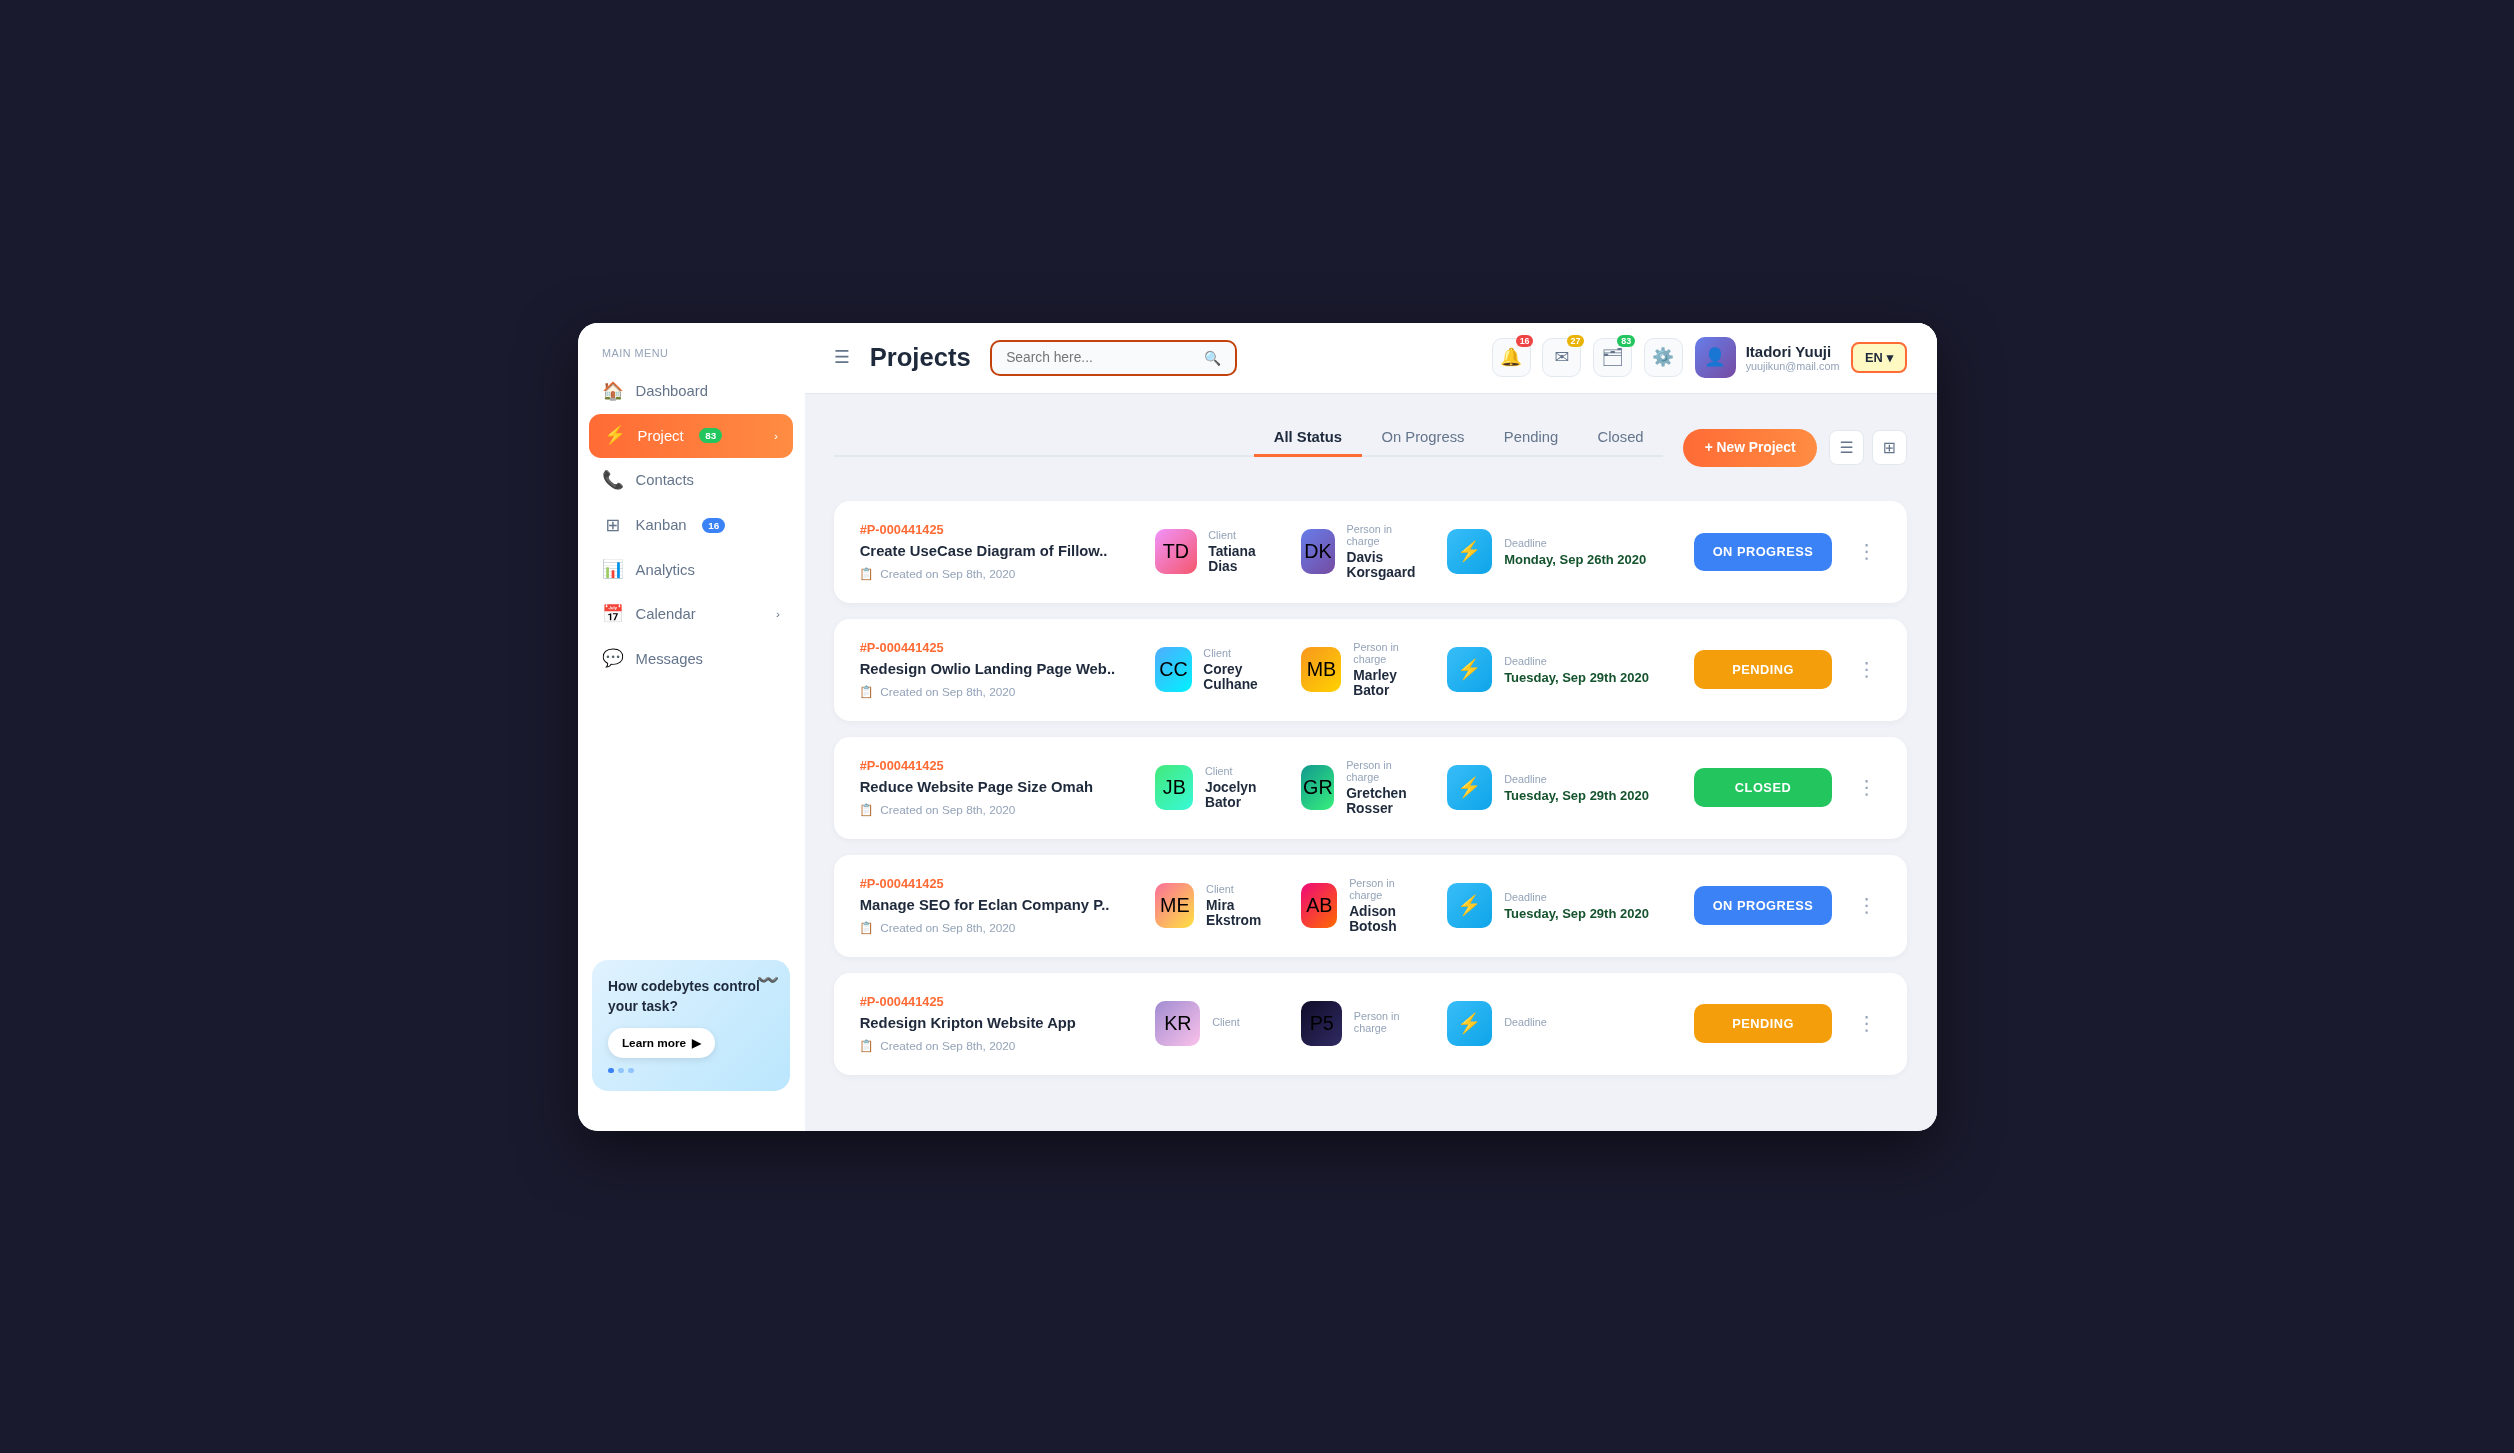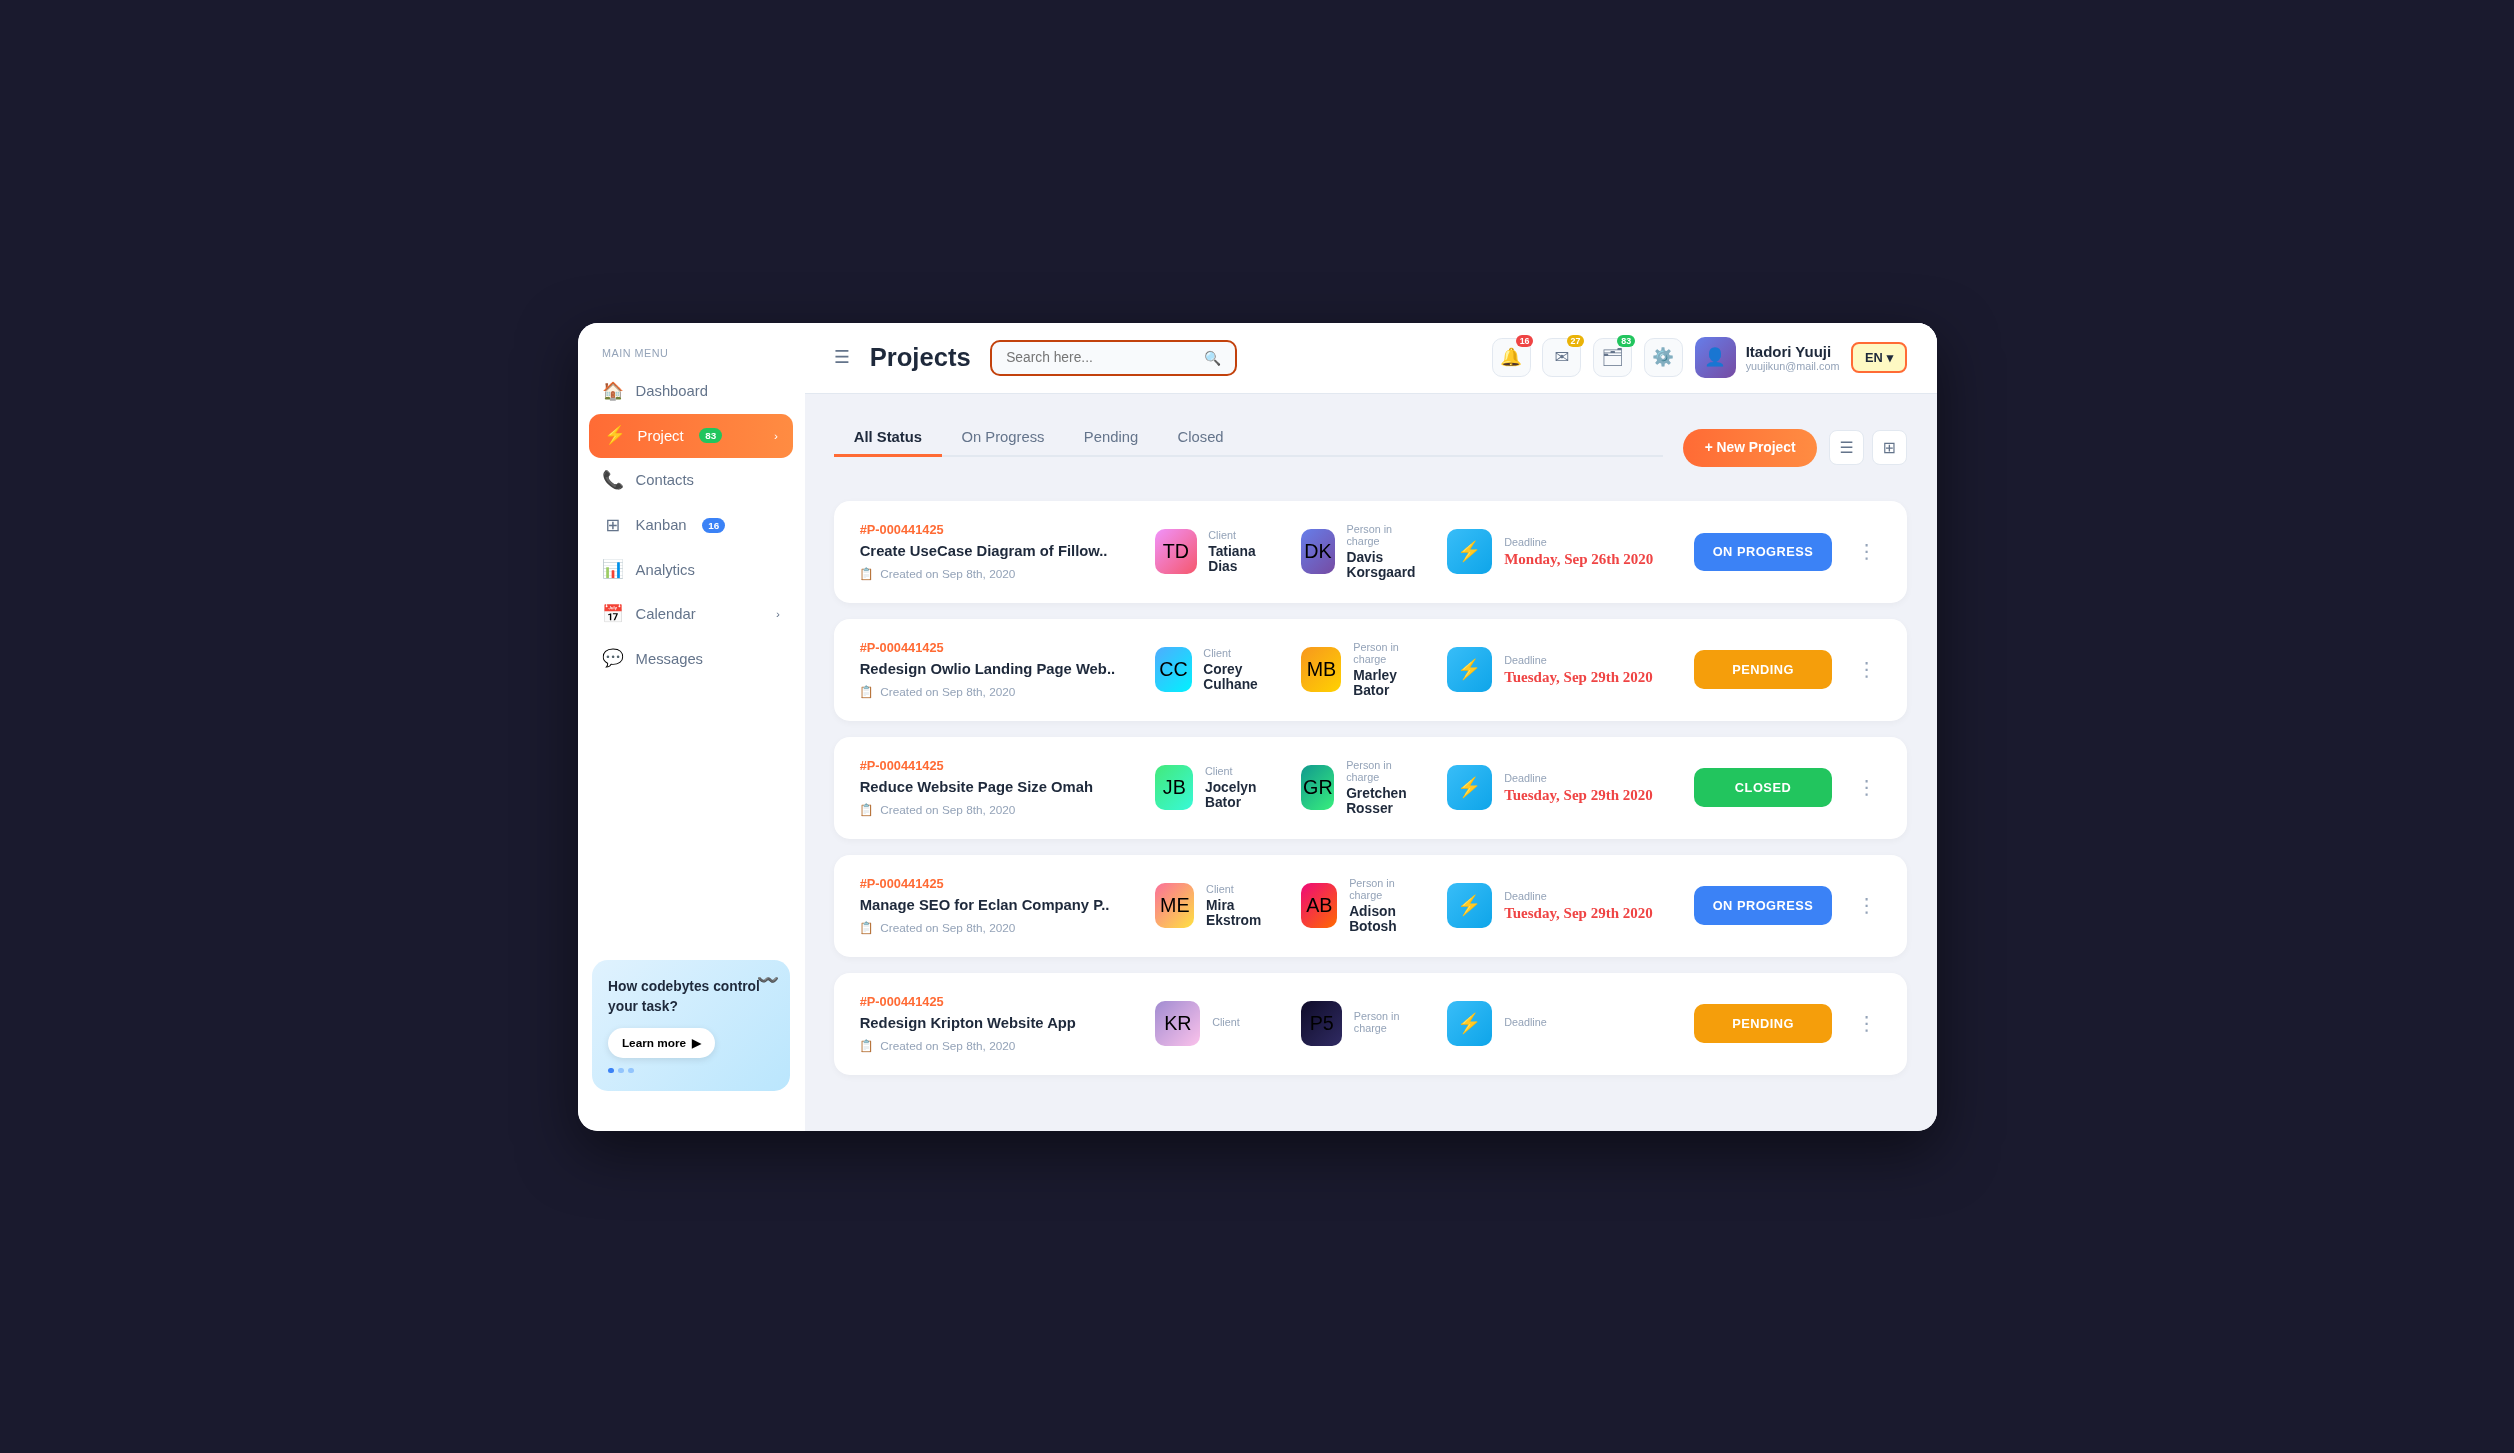--- a/index.html
+++ b/index.html
@@ -68,21 +68,21 @@
     .project-id { color: #ff6b35; font-size: 12.8px; font-weight: 600; margin-bottom: 5.9px; }
     .project-name { font-size: 14.8px; font-weight: 700; color: #1e293b; margin-bottom: 7.9px; }
     .project-created { font-size: 11.8px; color: #94a3b8; display: flex; align-items: center; gap: 5.9px; }
     .person-section { flex: 1; display: flex; align-items: center; gap: 11.8px; }
     .person-avatar { width: 45px; height: 45px; border-radius: 9.9px; object-fit: cover; overflow: hidden; background: #e2e8f0; display: flex; align-items: center; justify-content: center; font-size: 19.7px; }
     .person-label { font-size: 10.8px; color: #94a3b8; margin-bottom: 3px; }
     .person-name { font-size: 13.8px; font-weight: 600; color: #1e293b; }
     .deadline-section { flex: 0 0 227px; display: flex; align-items: center; gap: 11.8px; }
     .deadline-icon { width: 45px; height: 45px; border-radius: 9.9px; background: linear-gradient(135deg, #38bdf8, #0ea5e9); display: flex; align-items: center; justify-content: center; color: white; font-size: 19.7px; font-weight: 900; }
     .deadline-label { font-size: 10.8px; color: #94a3b8; margin-bottom: 3px; }
-    .deadline-date { font-size: 15px; font-weight: 600; color: #ef4444; font-family: Liberation Serif, serif; }
+    .deadline-date { font-size: 13px; font-weight: 600; color: #14532d; }
     .status-btn { width: 138px; border-radius: 9.9px; padding: 11.8px 9.9px; font-size: 12.8px; font-weight: 800; text-align: center; letter-spacing: 0.5px; border: none; cursor: pointer; }
     .status-btn.on-progress { background: #3b82f6; color: white; }
     .status-btn.pending { background: #f59e0b; color: white; }
     .status-btn.closed { background: #22c55e; color: white; }
     .more-btn { width: 29.6px; height: 29.6px; display: flex; align-items: center; justify-content: center; cursor: pointer; color: #94a3b8; font-size: 19.7px; }
   </style>
 </head>
 <body>
 
 <div class="app-container">
@@ -173,21 +173,21 @@
         <button class="lang-btn">
           <span>EN</span>
           <span>▾</span>
         </button>
       </div>
     </div>
 
     <div class="content">
 
       <div style="display:flex; align-items:center; margin-bottom:23.6px;">
-        <div class="tabs-bar" style="flex:1; border-bottom: 2px solid #e2e8f0;">
+        <div class="tabs-bar" style="flex:1; border-bottom: 2px solid #e2e8f0; justify-content: flex-end;">
           <div class="tab active">All Status</div>
           <div class="tab">On Progress</div>
           <div class="tab">Pending</div>
           <div class="tab">Closed</div>
         </div>
         <button class="new-project-btn" style="margin-left:19.7px; white-space:nowrap;">+ New Project</button>
         <div class="view-btns">
           <button class="view-btn">☰</button>
           <button class="view-btn">⊞</button>
         </div>

